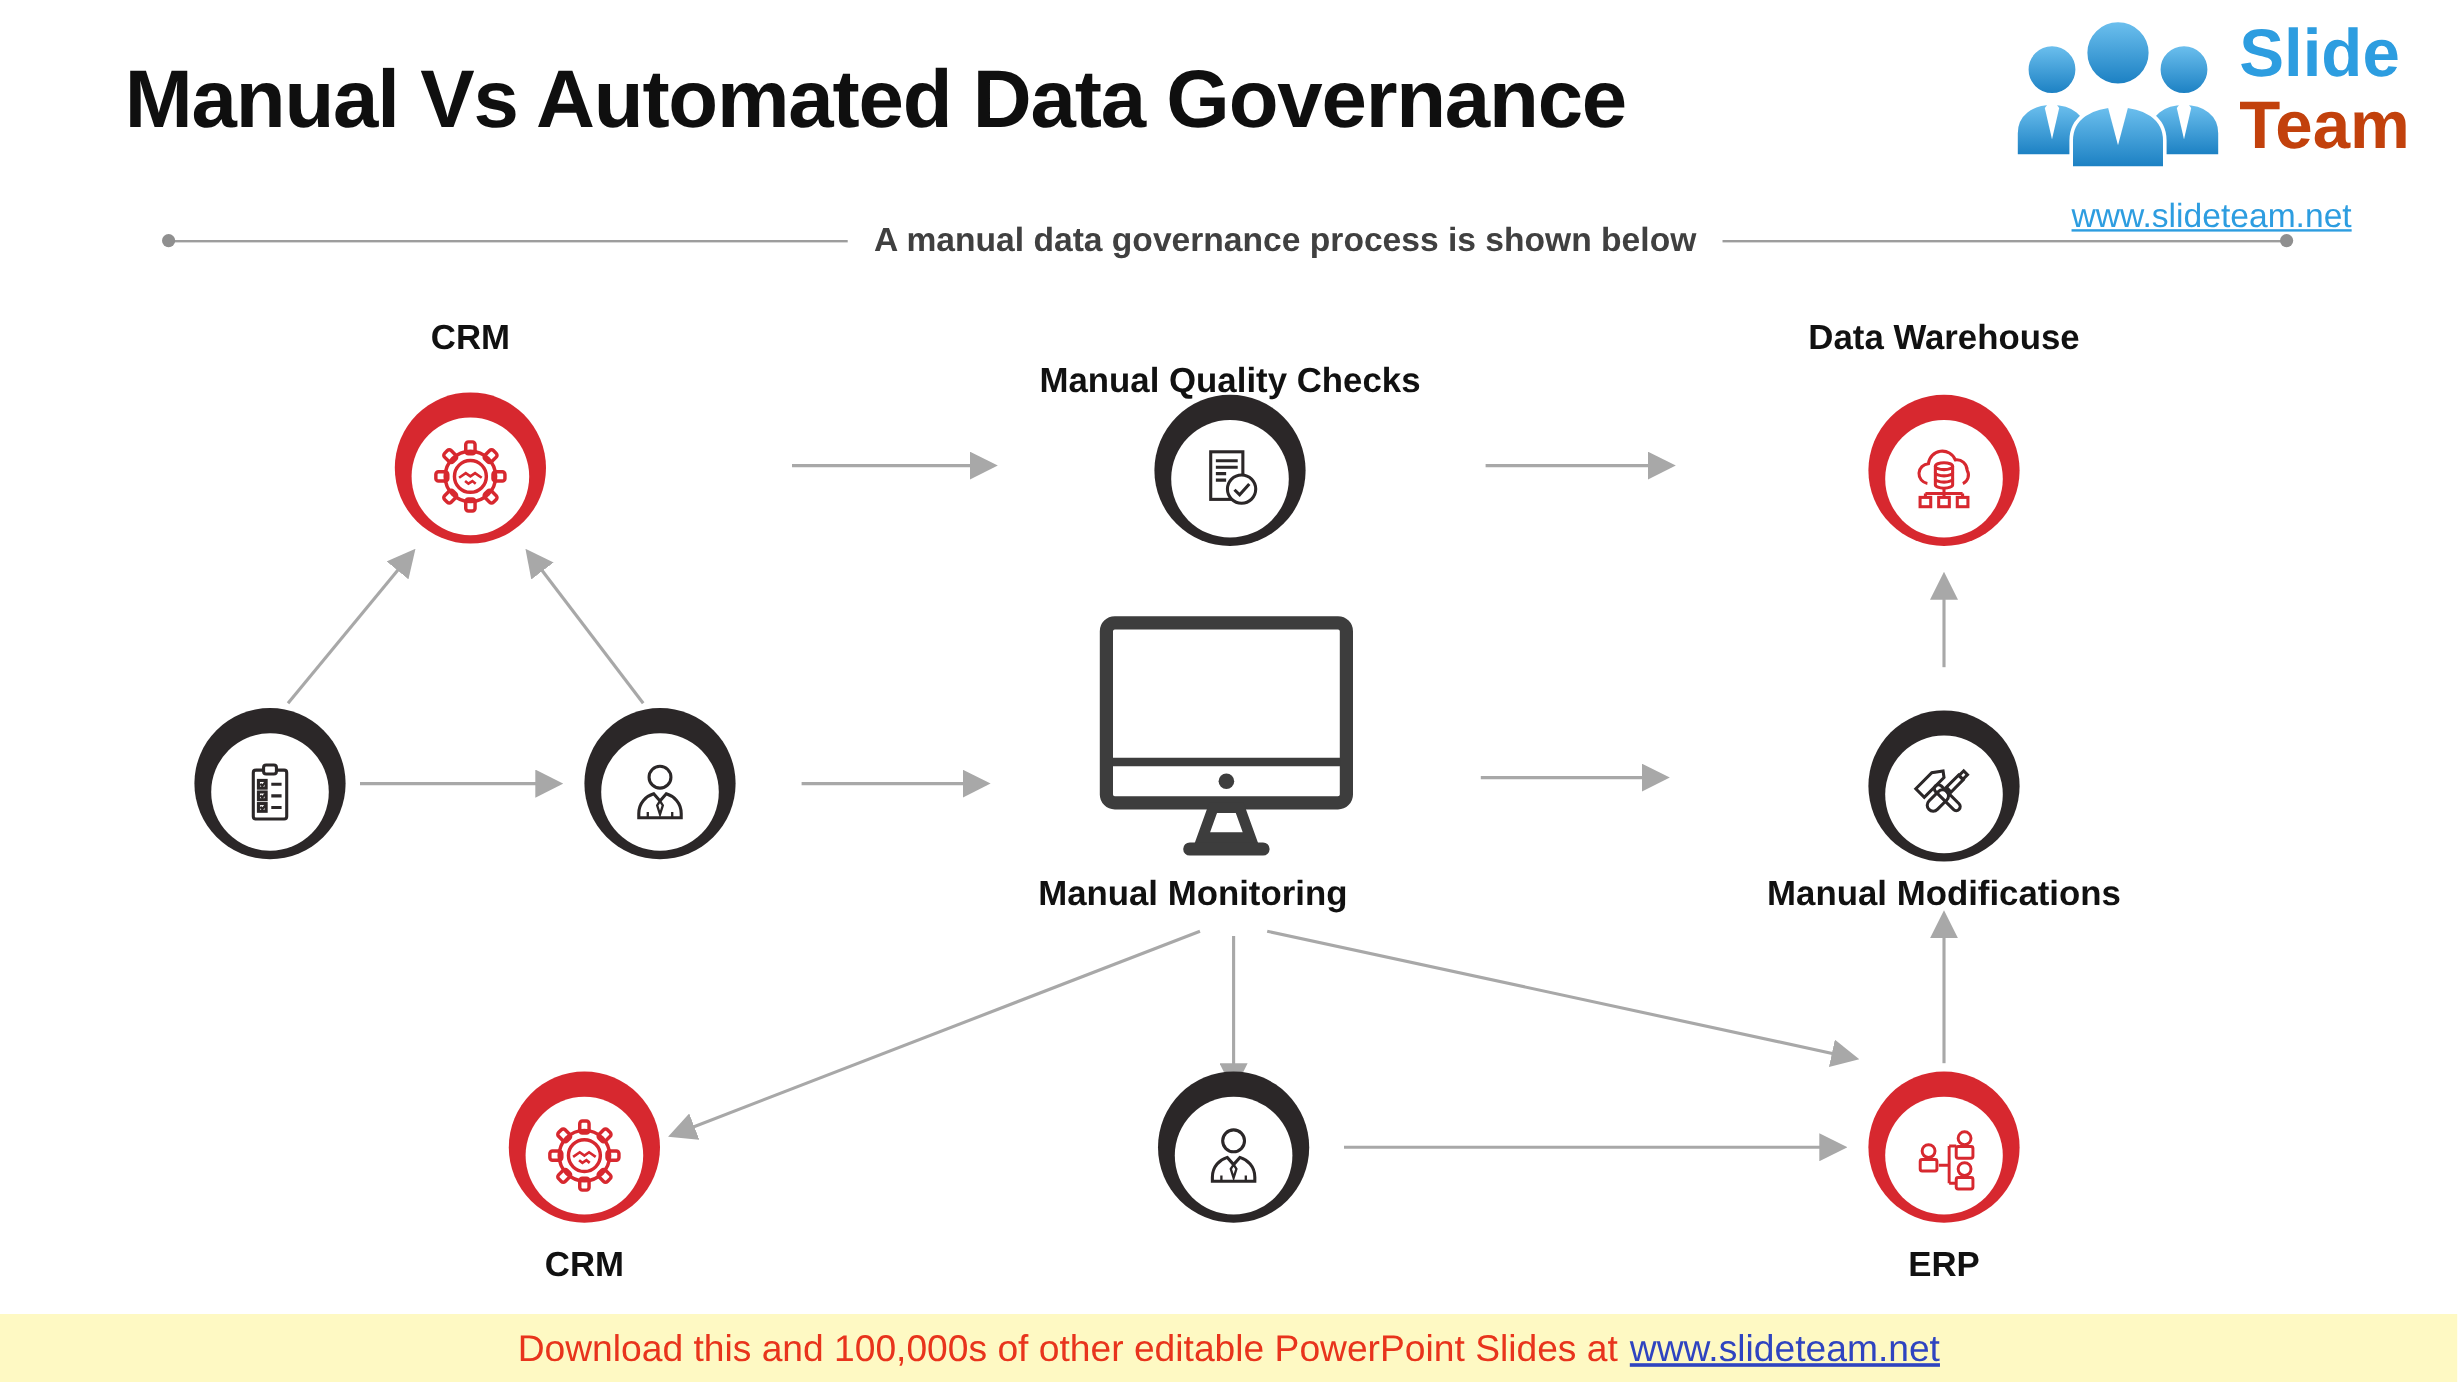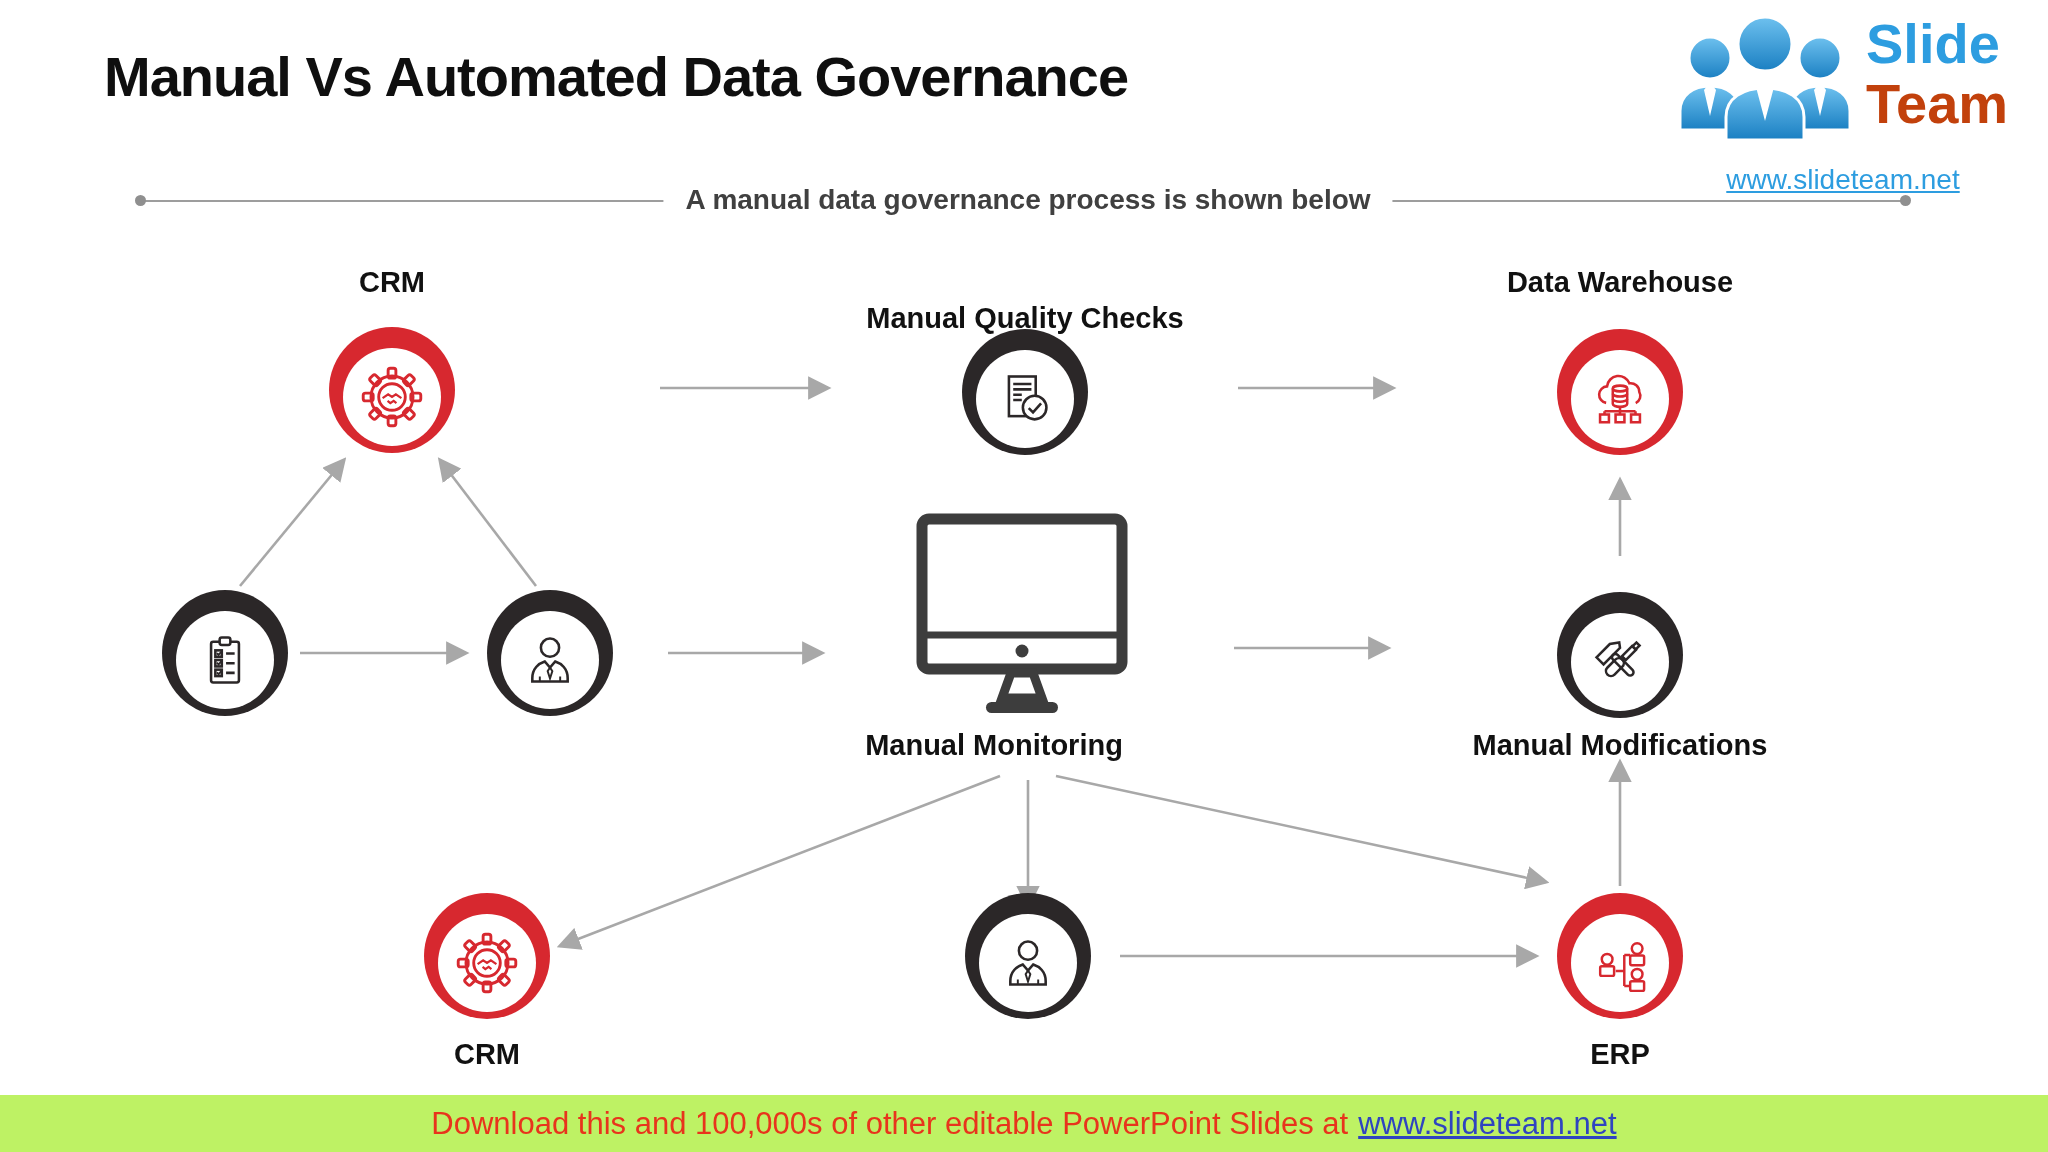--- a/index.html
+++ b/index.html
@@ -1,49 +1,49 @@
 <!DOCTYPE html>
 <html><head>
 <meta charset="utf-8">
 <style>
   html,body{margin:0;padding:0;background:#ffffff;}
   #slide{position:relative;width:2048px;height:1152px;background:#ffffff;overflow:hidden;
          font-family:"Liberation Sans", sans-serif;}
 
   
-  .title{position:absolute;left:104px;top:44px;font-size:56px;font-weight:bold;color:#0f0f0f;letter-spacing:-1px;text-align:right;}
+  .title{position:absolute;left:104px;top:44px;font-size:68px;font-weight:bold;color:#0f0f0f;letter-spacing:-1px;text-align:right;}
 
   
   .logo{position:absolute;right:8px;top:6px;width:370px;height:210px;}
   .logo-people{position:absolute;left:0;top:4px;}
   .logo-text{position:absolute;left:196px;top:8px;line-height:1.08;font-weight:bold;font-size:56px;}
   .logo-slide{color:#2d9de0;display:block;}
   .logo-team{color:#c2410c;display:block;}
   .logo-url{position:absolute;left:8px;top:158px;width:330px;text-align:center;font-size:28px;
             color:#2d9de0;text-decoration:underline;}
 
   
   .divider-line{position:absolute;left:140px;top:200px;width:1768px;height:2px;background:#9d9d9d;}
   .divider-dot{position:absolute;width:11px;height:11px;border-radius:50%;background:#8f8f8f;top:195px;}
-  .divider-label{position:absolute;left:1028px;top:184px;transform:translateX(-50%);
+  .divider-label{position:absolute;left:1071px;top:184px;transform:translateX(-50%);
                  background:#ffffff;padding:0 22px;font-size:28px;font-weight:bold;color:#404040;white-space:nowrap;}
 
   
   .node{position:absolute;width:126px;height:126px;border-radius:50%;}
   .node.red{background:#d7282f;}
   .node.dark{background:#2b2728;}
   .node .inner{position:absolute;left:14px;top:21px;width:98px;height:98px;border-radius:50%;
                background:#ffffff;display:flex;align-items:center;justify-content:center;}
   .nlabel{position:absolute;transform:translateX(-50%);font-size:29px;font-weight:bold;color:#111111;white-space:nowrap;}
 
   .arrow-layer{position:absolute;left:0;top:0;}
   .monitor{position:absolute;left:912px;top:512px;}
 
   
-  .banner{position:absolute;left:0;top:1095px;width:2048px;height:57px;background:#bef264;
+  .banner{position:absolute;left:0;top:1095px;width:2048px;height:57px;background:#fef9c3;
           display:flex;align-items:center;justify-content:center;font-size:31px;}
   .banner-text{color:#e8341c;}
   .banner-link{color:#2f44c0;text-decoration:underline;margin-left:10px;}
 </style>
 </head>
 <body>
 
 <div id="slide">
 
   <div class="title">Manual Vs Automated Data Governance</div>

